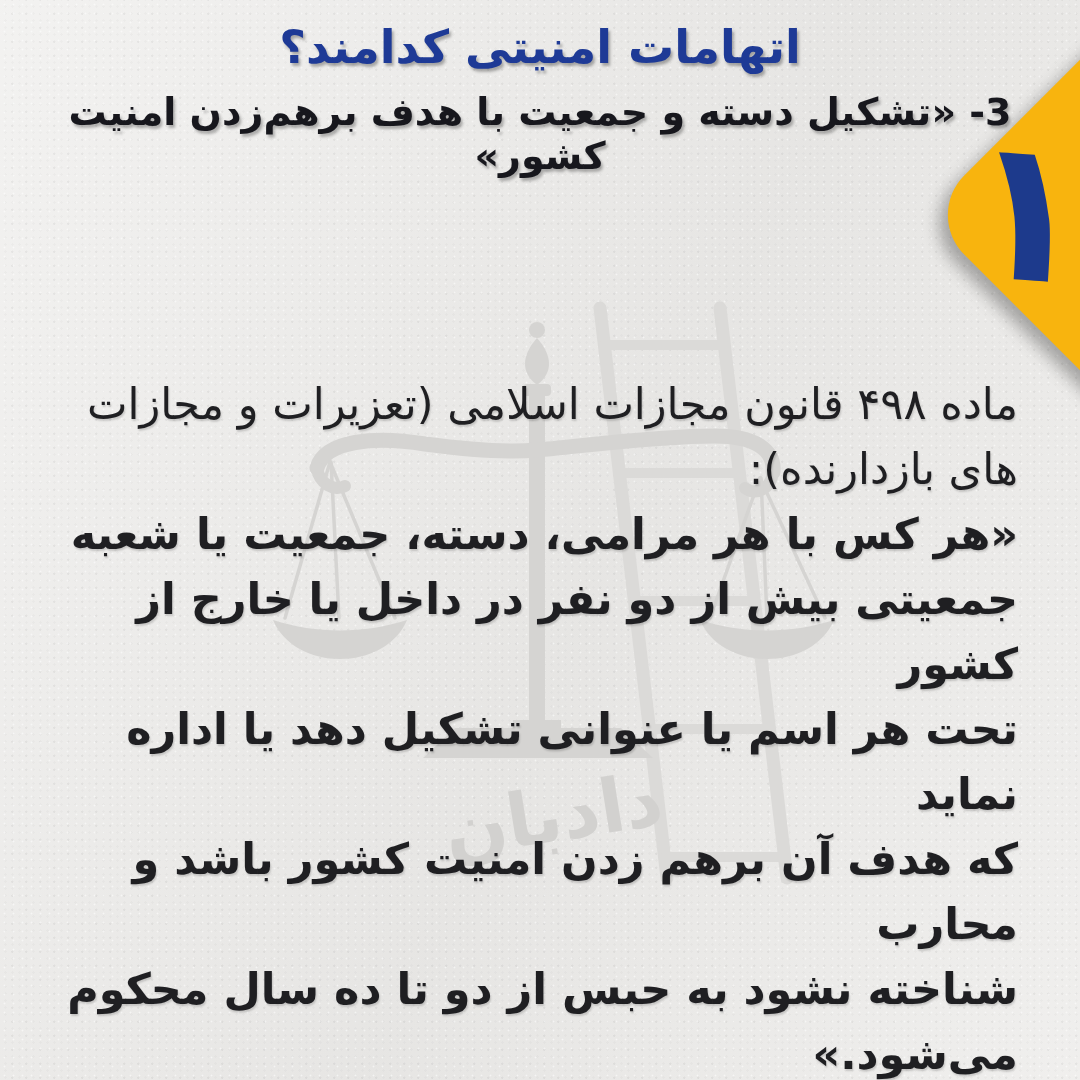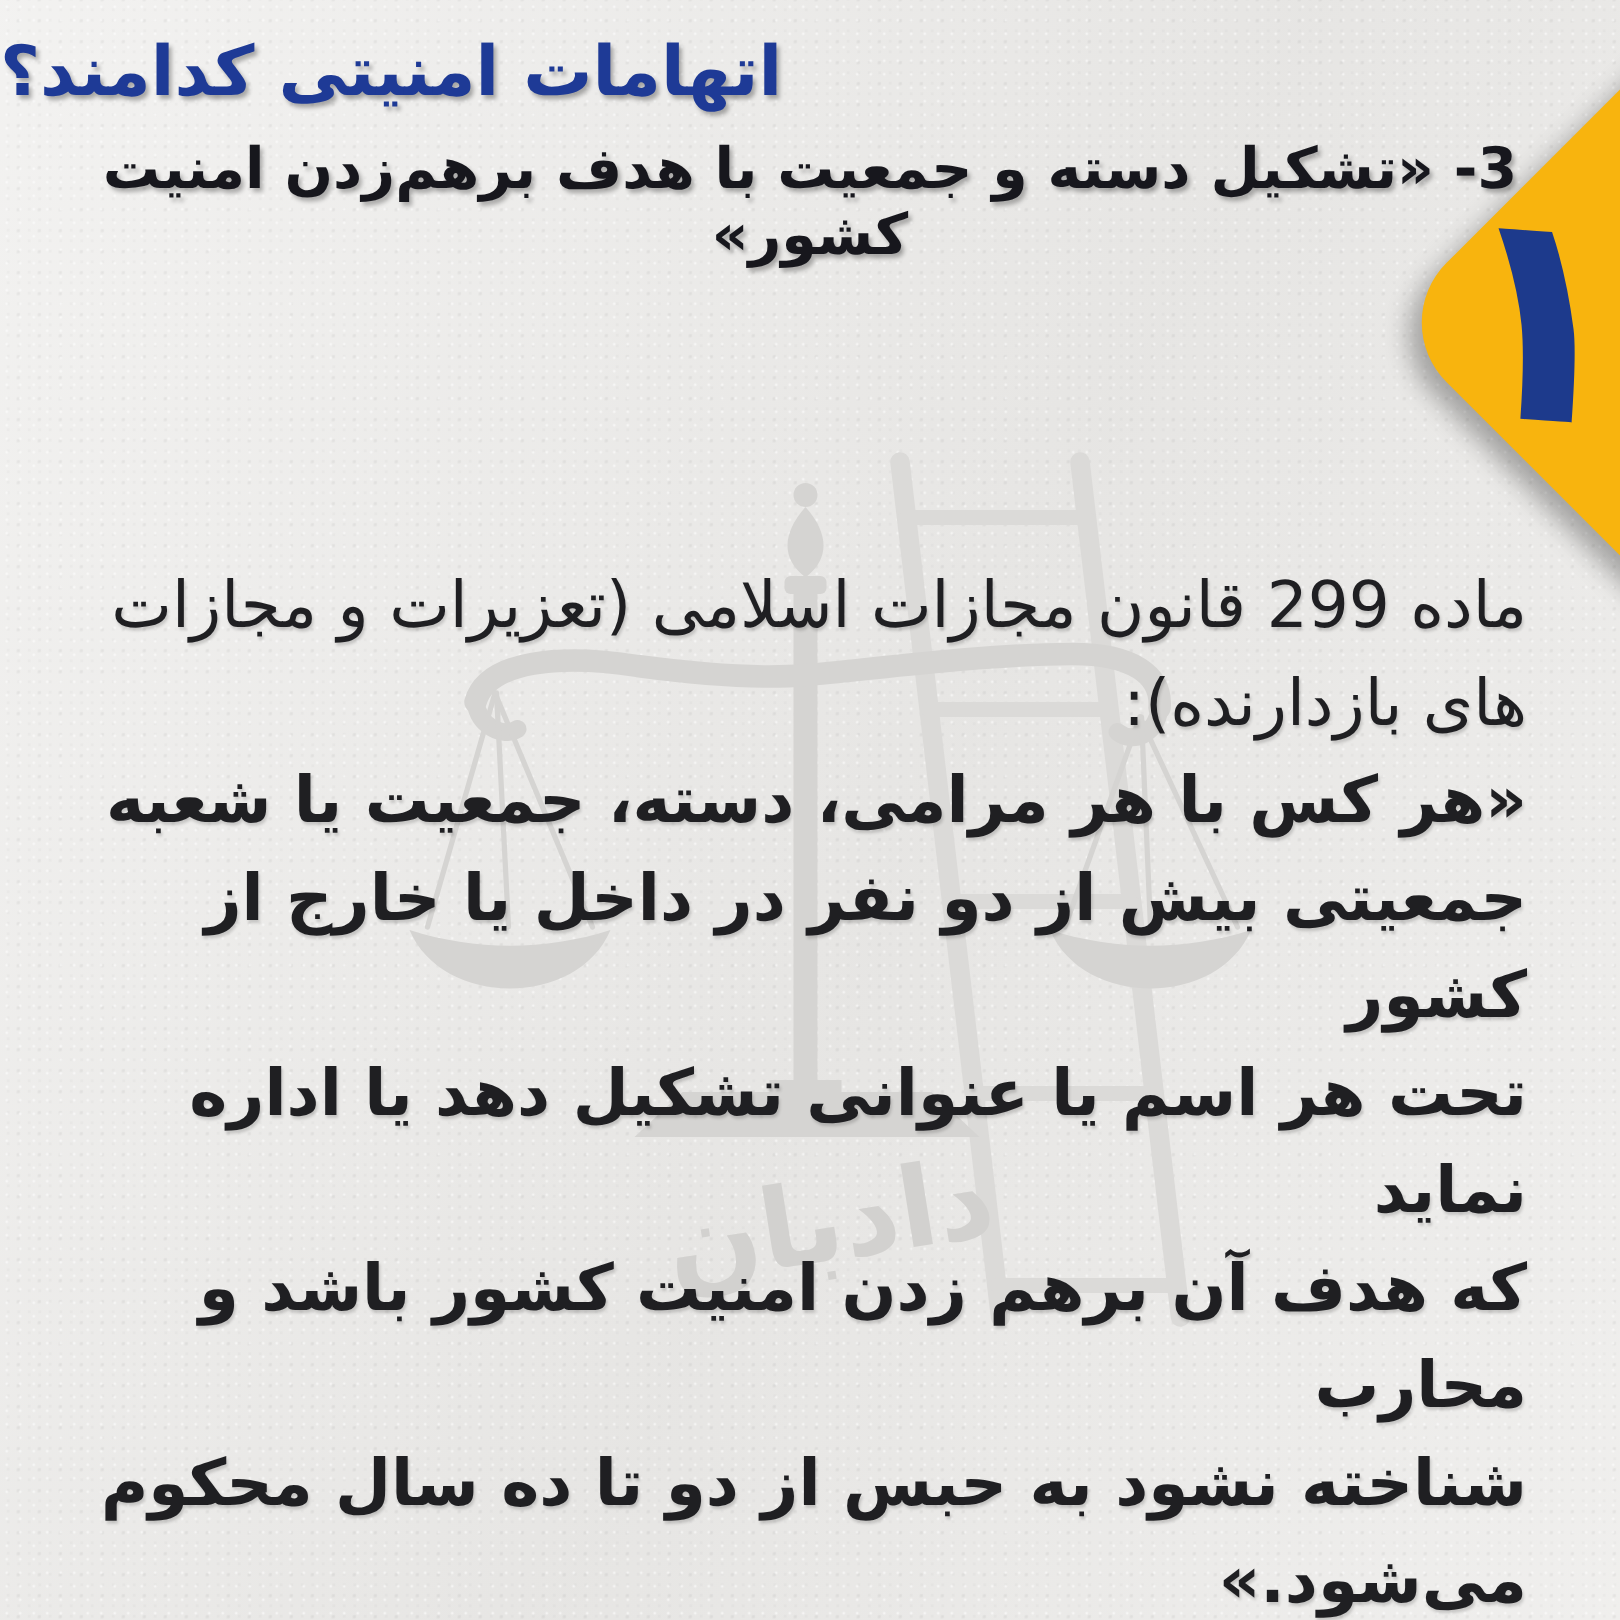--- a/index.html
+++ b/index.html
@@ -11,21 +11,21 @@
       radial-gradient(rgba(255,255,255,0.55) 0.8px, transparent 1.1px),
       radial-gradient(rgba(0,0,0,0.030) 1px, transparent 1.4px),
       radial-gradient(rgba(0,0,0,0.020) 1px, transparent 1.2px),
       linear-gradient(115deg, rgba(255,255,255,0.35), rgba(0,0,0,0.025) 55%, rgba(255,255,255,0.2));
     background-size:9px 9px, 14px 14px, 7px 7px, 100% 100%;
     background-position:0 0, 5px 7px, 2px 3px, 0 0;
   }
   
   .title{
     position:absolute;top:20px;left:0;right:0;margin:0;
-    text-align:left;direction:rtl;
+    text-align:center;direction:rtl;
     font-size:46px;font-weight:800;color:#1e3a96;
     text-shadow:2px 3px 3px rgba(0,0,0,0.30);
   }
   .subtitle{
     position:absolute;top:90px;left:0;right:0;margin:0;
     text-align:center;direction:rtl;
     font-size:38px;font-weight:800;color:#17171d;
     text-shadow:2px 3px 3px rgba(0,0,0,0.28);
   }
   
@@ -113,21 +113,21 @@
 
   <p class="wm-text">دادبان</p>
 
   <div class="diamond"></div>
   <div class="corner-number">۱</div>
 
   <h1 class="title">اتهامات امنیتی کدامند؟</h1>
   <h2 class="subtitle">3- «تشکیل دسته و جمعیت با هدف برهم‌زدن امنیت کشور»</h2>
 
   <main class="body-text">
-    <p class="intro">ماده 299 قانون مجازات اسلامی (تعزیرات و مجازات
+    <p class="intro">ماده ۴۹۸ قانون مجازات اسلامی (تعزیرات و مجازات
 های بازدارنده):</p>
     <p class="quote">«هر کس با هر مرامی، دسته، جمعیت یا شعبه
 جمعیتی بیش از دو نفر در داخل یا خارج از کشور
 تحت هر اسم یا عنوانی تشکیل دهد یا اداره نماید
 که هدف آن برهم زدن امنیت کشور باشد و محارب
 شناخته نشود به حبس از دو تا ده سال محکوم
 می‌شود.»</p>
   </main>
 
 </div>

